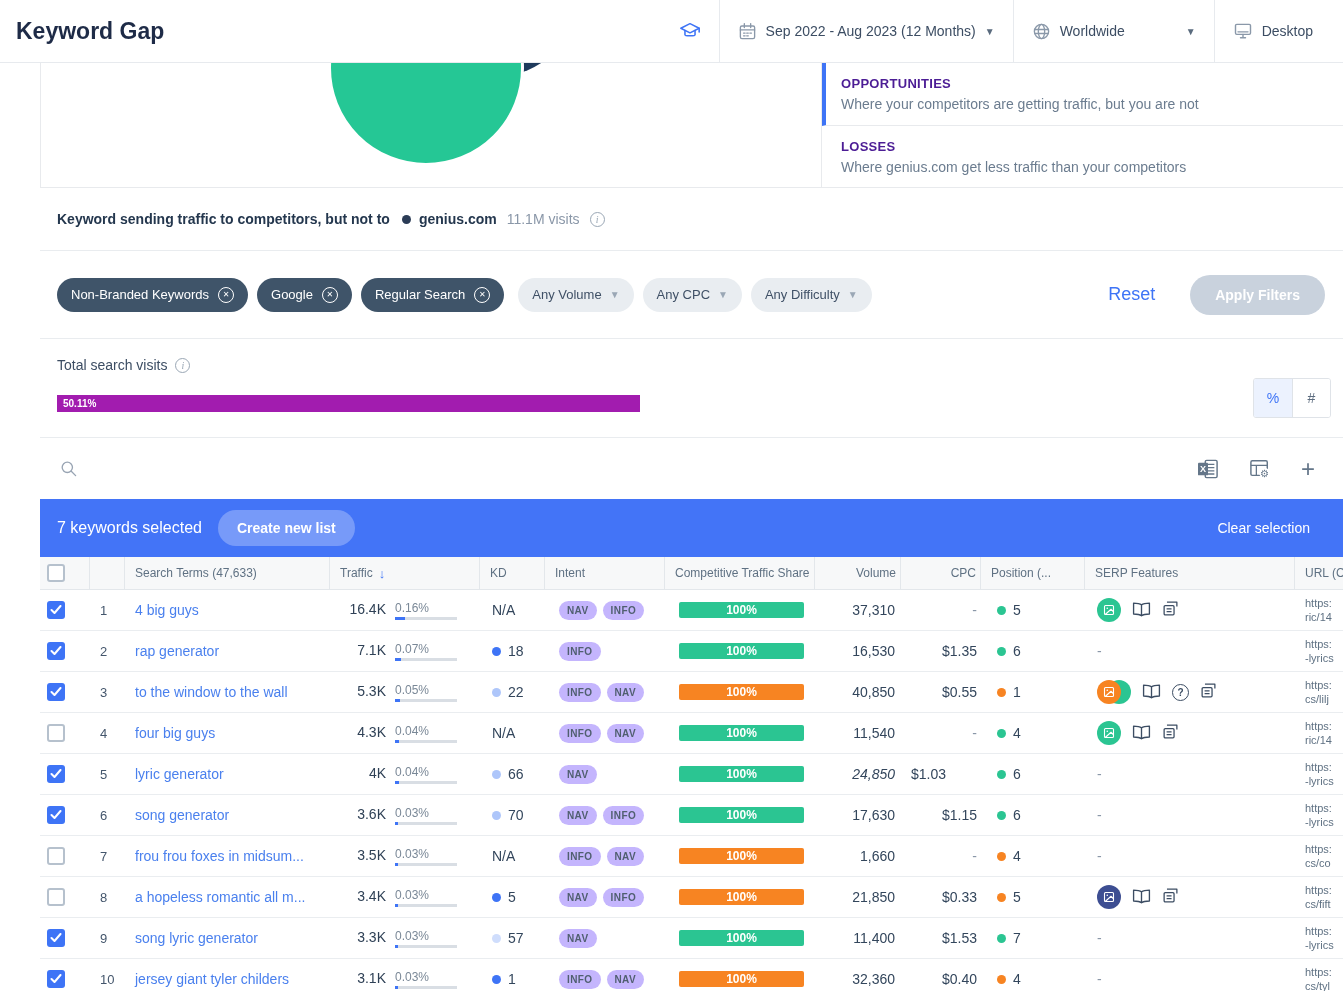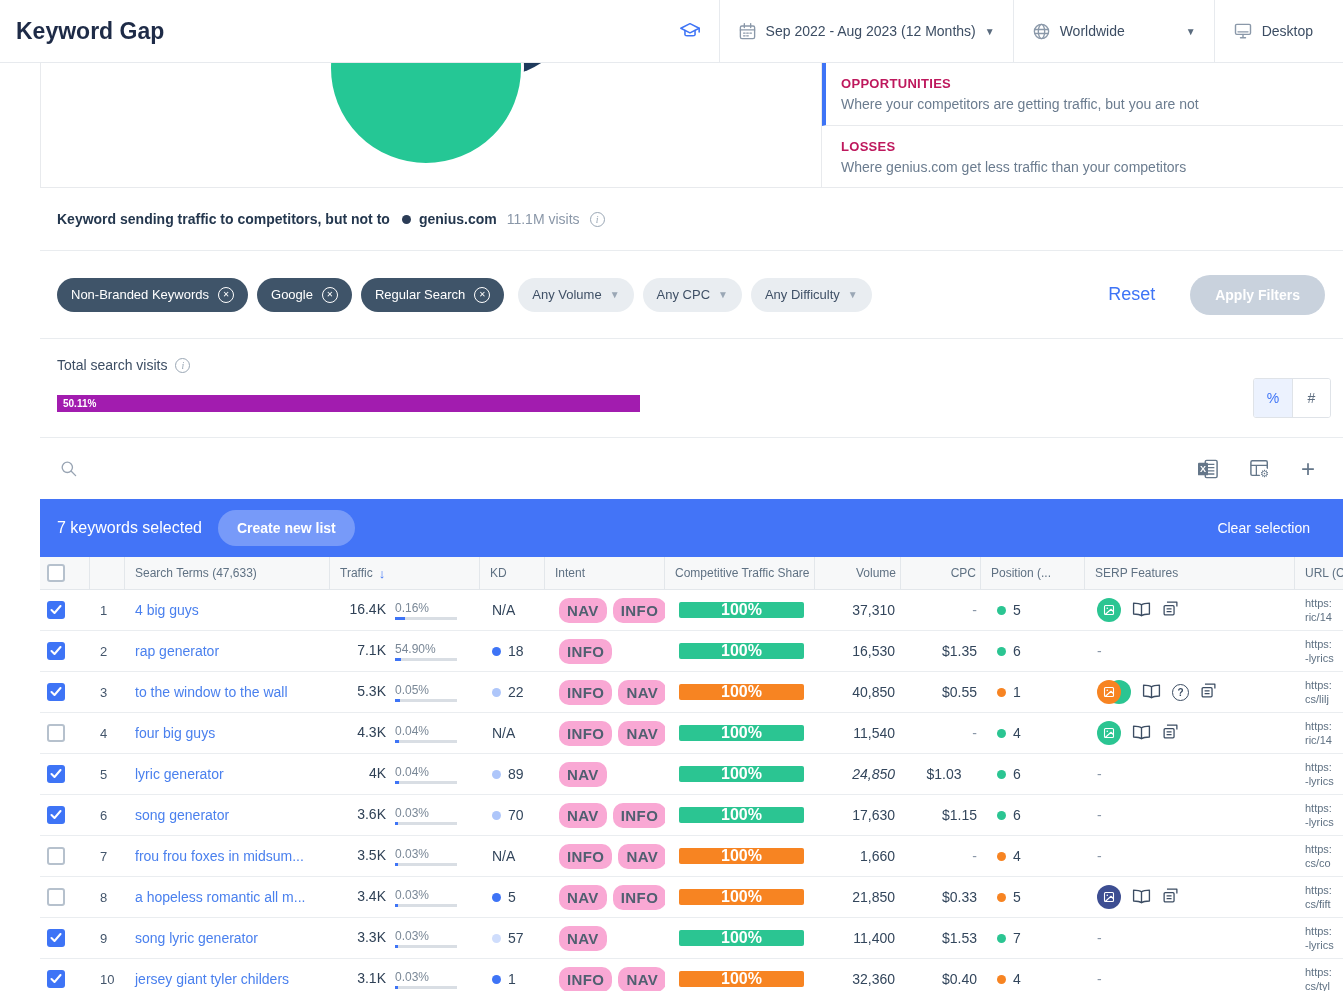--- a/index.html
+++ b/index.html
@@ -22,21 +22,21 @@
   .top-section { display:flex; height:125px; }
   .venn-card { width:782px; border-left:1px solid #e8eaed; border-right:1px solid #e8eaed;
     border-bottom:1px solid #e8eaed; position:relative; overflow:hidden; }
   .circle { position:absolute; border-radius:50%; }
   .c-green { width:196px; height:196px; left:287px; top:-93px; background:#25c795; border:3px solid #fff; z-index:2; }
   .c-yellow { width:120px; height:120px; left:278px; top:-113px; background:#b9b12c; z-index:1; }
   .c-navy { width:150px; height:150px; left:383px; top:-137px; background:#1e3a5c; z-index:1; }
   .side-tabs { flex:1; display:flex; flex-direction:column; }
   .side-tab { border-bottom:1px solid #e8eaed; padding:13px 16px 12px 19px; position:relative; cursor:pointer; flex:1; }
   .side-tab.active { border-left:4px solid #3e74f6; padding-left:15px; }
-  .side-tab h4 { font-size:13px; font-weight:bold; color:#be185d; letter-spacing:.3px; margin-bottom:5px; }
+  .side-tab h4 { font-size:13px; font-weight:bold; color:#4c1d95; letter-spacing:.3px; margin-bottom:5px; }
   .side-tab p { font-size:14px; color:#6b7c8f; }
   
   .subtitle-row { height:63px; display:flex; align-items:center; border-bottom:1px solid #e9ecef; padding-left:17px; font-size:14px; gap:6px; }
   .subtitle-row b { color:#24374e; }
   .dom-dot { width:9px; height:9px; border-radius:50%; background:#2b3c56; display:inline-block; margin:0 2px 0 6px; }
   .visits-gray { color:#8a97a8; margin-left:4px; }
   .info-ic { width:15px; height:15px; border:1px solid #9aa7b5; border-radius:50%; color:#9aa7b5;
     font-size:10px; display:inline-flex; align-items:center; justify-content:center; font-style:italic; font-family:"Liberation Serif",serif; margin-left:4px; }
   
   .filters-row { height:88px; display:flex; align-items:center; border-bottom:1px solid #e9ecef; padding:0 18px 0 17px; gap:9px; }
@@ -89,24 +89,24 @@
   .cb.un { border:2px solid #b6c1cd; background:#fff; }
   .cb.ck { background:#3e74f6; }
   .num { color:#44566c; font-size:13px; }
   .term { color:#4a80ee; text-decoration:none; cursor:pointer; }
   .tr-num { display:inline-block; width:56px; text-align:right; color:#2f4156; }
   .pctwrap { display:inline-block; vertical-align:middle; margin-left:9px; width:62px; }
   .pct { font-size:12px; color:#7a8897; display:block; margin-bottom:2px; }
   .pbar { height:3px; background:#d9dee4; position:relative; }
   .pbar i { position:absolute; left:0; top:0; bottom:0; background:#3e74f6; }
   .kd-dot,.pos-dot { width:9px; height:9px; border-radius:50%; display:inline-block; margin-right:7px; }
-  .badge { display:inline-block; background:#f9a8d4; color:#505f70; font-size:15px; font-weight:bold;
+  .badge { display:inline-block; background:#c4b5fd; color:#505f70; font-size:10px; font-weight:bold;
     letter-spacing:.4px; padding:4px 8px; border-radius:10px; margin-right:6px; }
   .sharebar { width:125px; height:16px; border-radius:2px; position:relative; margin-left:4px; }
-  .sharebar span { position:absolute; left:0; right:0; text-align:center; line-height:16px; font-size:16px; font-weight:bold; color:#fff; }
+  .sharebar span { position:absolute; left:0; right:0; text-align:center; line-height:16px; font-size:12px; font-weight:bold; color:#fff; }
   .dash { color:#8a97a8; }
   .serp-cell { display:flex; align-items:center; gap:11px; padding-left:12px; }
   .ic-circ { width:24px; height:24px; border-radius:50%; display:inline-flex; align-items:center; justify-content:center; }
   .ic-overlap { position:relative; width:34px; height:24px; display:inline-block; }
   .ic-overlap .back { position:absolute; left:10px; top:0; }
   .ic-overlap .front { position:absolute; left:0; top:0; }
   .qmark { width:17px; height:17px; border:1.6px solid #3c4d63; border-radius:50%; display:inline-flex;
     align-items:center; justify-content:center; font-size:10px; font-weight:bold; color:#3c4d63; }
   .url-cell { font-size:11px; color:#5f7183; line-height:14px; padding-left:10px; }
   .url-cell div { overflow:hidden; white-space:nowrap; }
@@ -359,21 +359,21 @@
       <div class="tgrid trow">
         <div class="cell" style="padding-left: 0px;">
           <span class="cb ck">
             <svg width="12" height="10" viewBox="0 0 12 10">
               <path d="M1.5 5l3 3 6-7" fill="none" stroke="#fff" stroke-width="2" stroke-linecap="round" stroke-linejoin="round"></path>
             </svg>
           </span>
         </div>
         <div class="cell num">2</div>
         <div class="cell"><a class="term">rap generator</a></div>
-        <div class="cell" style="padding-left: 0px;"><span class="tr-num">7.1K</span><span class="pctwrap"><span class="pct">54.90%</span><span class="pbar" style="display: block;">
+        <div class="cell" style="padding-left: 0px;"><span class="tr-num">7.1K</span><span class="pctwrap"><span class="pct">0.07%</span><span class="pbar" style="display: block;">
               <i style="width: 6px;"></i>
             </span></span></div>
         <div class="cell" style="padding-left: 12px;"><span class="kd-dot" style="background: rgb(62, 116, 246);"></span><span>18</span></div>
         <div class="cell" style="padding-left: 14px;"><span class="badge">INFO</span></div>
         <div class="cell">
           <div class="sharebar" style="background: rgb(43, 197, 146);">
             <span>100%</span>
           </div>
         </div>
         <div class="cell" style="text-align: right; padding-right: 6px;">16,530</div>
@@ -485,29 +485,29 @@
             <svg width="12" height="10" viewBox="0 0 12 10">
               <path d="M1.5 5l3 3 6-7" fill="none" stroke="#fff" stroke-width="2" stroke-linecap="round" stroke-linejoin="round"></path>
             </svg>
           </span>
         </div>
         <div class="cell num">5</div>
         <div class="cell"><a class="term">lyric generator</a></div>
         <div class="cell" style="padding-left: 0px;"><span class="tr-num">4K</span><span class="pctwrap"><span class="pct">0.04%</span><span class="pbar" style="display: block;">
               <i style="width: 4px;"></i>
             </span></span></div>
-        <div class="cell" style="padding-left: 12px;"><span class="kd-dot" style="background: rgb(174, 198, 250);"></span><span>89</span></div>
+        <div class="cell" style="padding-left: 12px;"><span class="kd-dot" style="background: rgb(174, 198, 250);"></span><span>66</span></div>
         <div class="cell" style="padding-left: 14px;"><span class="badge">NAV</span></div>
         <div class="cell">
           <div class="sharebar" style="background: rgb(43, 197, 146);">
             <span>100%</span>
           </div>
         </div>
         <div class="cell" style="text-align: right; padding-right: 6px; font-style: italic;">24,850</div>
-        <div class="cell" style="text-align: center; padding-right: 4px;">$1.03</div>
+        <div class="cell" style="text-align: left; padding-right: 4px;">$1.03</div>
         <div class="cell" style="padding-left: 16px;"><span class="pos-dot" style="background: rgb(43, 197, 146);"></span><span>6</span></div>
         <div class="cell serp-cell">
           <span class="dash">-</span>
         </div>
         <div class="url-cell">
           <div>https:</div>
           <div>-lyrics</div>
         </div>
       </div>
       <div class="tgrid trow">

